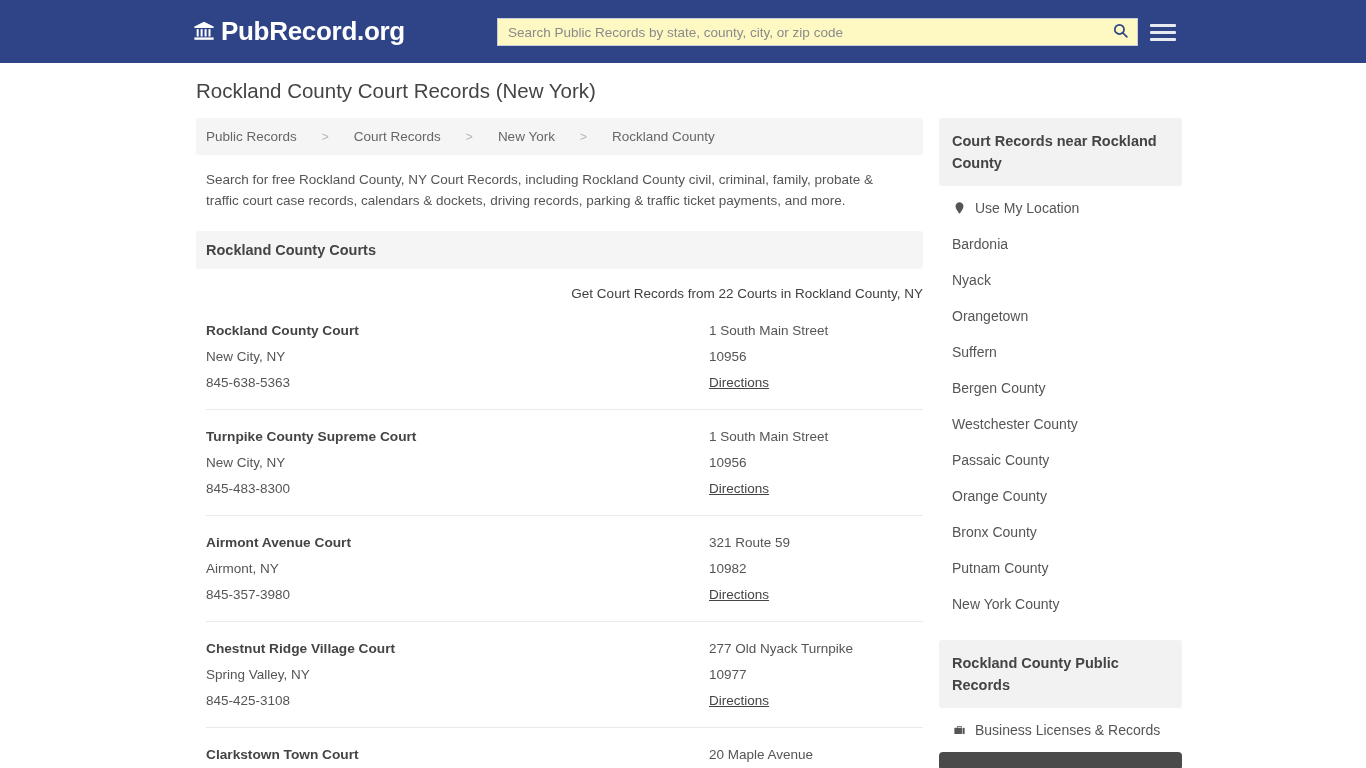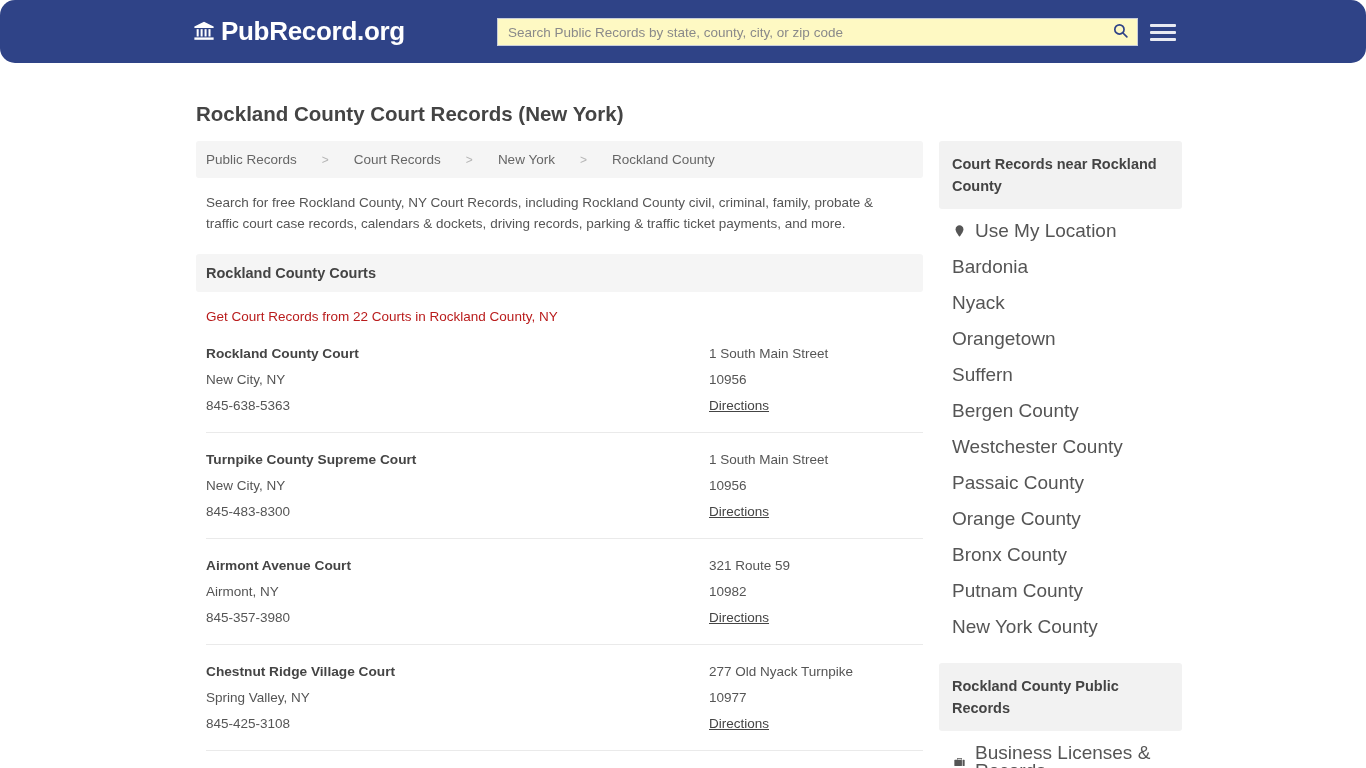--- a/index.html
+++ b/index.html
@@ -12,21 +12,20 @@
     font-family: "Liberation Sans", sans-serif;
   }
 
   
   .site-header {
     height: 63px;
     background: #2f4387;
     display: flex;
     align-items: center;
     position: relative;
-    border-radius: 15px;
   }
   .brand {
     position: absolute;
     left: 193px;
     top: 18px;
     display: flex;
     align-items: center;
     gap: 6px;
     text-decoration: none;
   }
@@ -102,23 +101,23 @@
   }
 
   
   .page {
     position: relative;
     width: 1366px;
     padding-left: 196px;
   }
   .page-title {
     font-size: 20.5px;
-    font-weight: bold;
+    font-weight: normal;
     color: #444444;
-    margin-top: 39px;
+    margin-top: 16px;
     margin-bottom: 15px;
   }
 
   .columns { display: flex; gap: 0; }
   .main-col { width: 727px; }
   .side-col { width: 243px; margin-left: 16px; }
 
   
   .breadcrumb {
     background: #f5f5f5;
@@ -154,22 +153,23 @@
   .section-head {
     background: #f5f5f5;
     border-radius: 3px;
     padding: 11px 10px;
     font-size: 14.5px;
     font-weight: bold;
     color: #444;
   }
   .section-sub {
     font-size: 13.5px;
-    color: #b91c1c;
+    color: #404040;
     margin: 17px 0 17px 10px;
+    text-align: right;
   }
 
   
   .court-list { margin-left: 10px; }
   .court-row {
     display: flex;
     border-top: 1px solid #eaeaea;
     padding: 14px 0 13px 0;
   }
   .court-row:first-child { border-top: 0; padding-top: 0; }
@@ -205,21 +205,21 @@
     font-weight: bold;
     color: #444;
     line-height: 22px;
   }
   .side-list { margin-top: 4px; }
   .side-item {
     display: flex;
     align-items: center;
     gap: 9px;
     padding: 9px 13px;
-    font-size: 19px;
+    font-size: 14px;
     color: #555;
     text-decoration: none;
     cursor: pointer;
   }
   .side-item .label { line-height: 18px; }
   .side-icon {
     width: 14px;
     height: 14px;
     flex: 0 0 14px;
     color: #555;

